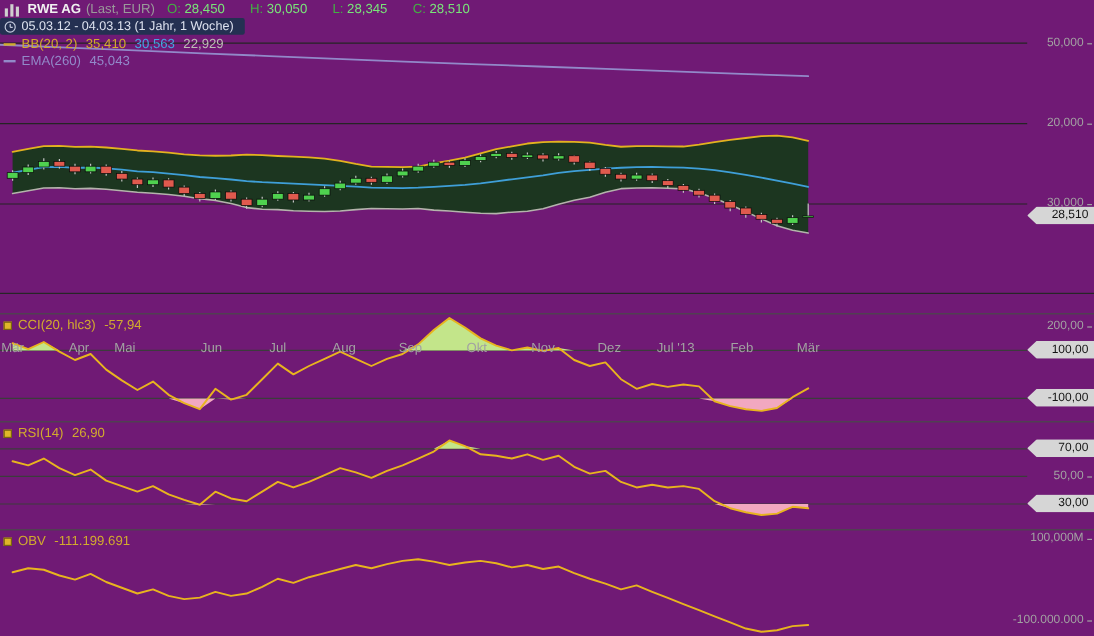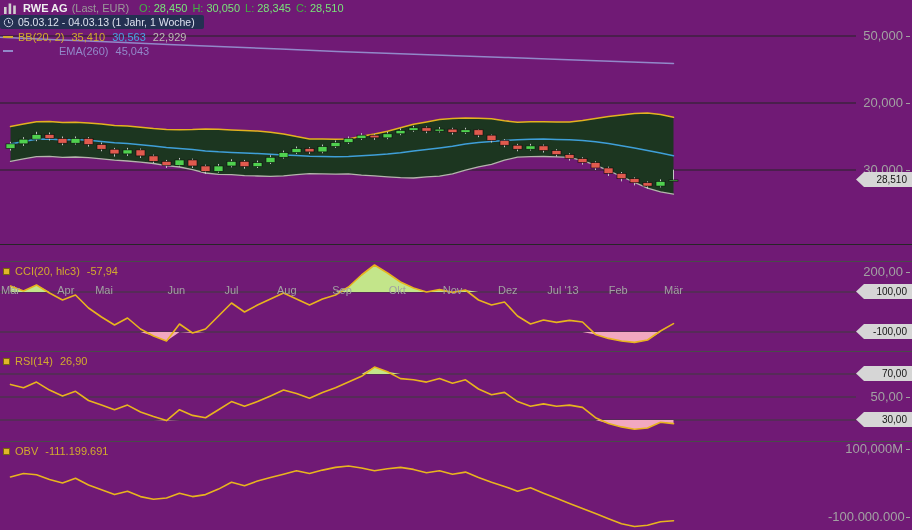--- a/index.html
+++ b/index.html
@@ -6,31 +6,31 @@
   html,body { background:#000; }
   #stage { position:relative; width:912px; height:530px; background:#701a75; overflow:hidden;
            font-family:"Liberation Sans", sans-serif; }
   .layer { position:absolute; left:0; top:0; }
   .sep  { position:absolute; left:0; width:912px; height:1px; background:#4a4a4a; z-index:4; }
   .sepf { position:absolute; left:0; width:912px; height:1px; background:#262626; z-index:1; }
   .row { position:absolute; display:flex; align-items:center; white-space:nowrap; z-index:6; font-size:11px; }
   .sym  { color:#f0f0f0; font-weight:bold; margin-right:4px; }
   .ser  { color:#9a9a9a; margin-right:10px; }
   .glab { color:#43b143; margin-right:3px; }
-  .gval { color:#79e479; margin-right:5px; }
+  .gval { color:#79e479; margin-right:21px; }
   #range-bar { position:absolute; left:0; top:15px; display:flex; align-items:center; gap:4px;
                background:#243052; border-radius:2px; padding:1px 9px 1px 3px; font-size:10.5px;
                color:#dde2ef; z-index:6; }
   .dash { display:inline-block; width:10px; height:2px; margin-right:5px; }
   .gold { color:#d2ab2e; }
   .bbm  { color:#46a4e0; }
   .bbl  { color:#bcbcb4; }
-  .emac { color:#9289c9;margin-left:41px; }
+  .emac { color:#9289c9; }
   .sq   { display:inline-block; width:7px; height:7px; background:#e0b62a; border:1px solid #7a650f; margin-right:5px; }
-  .ylab { position:absolute; right:0; width:84px; text-align:right; padding-right:9px; font-size:13px;
+  .ylab { position:absolute; right:0; width:84px; text-align:right; padding-right:9px; font-size:10px;
           color:#a2a2a2; z-index:6; height:12px; line-height:12px; }
   .ylab::after { content:""; position:absolute; right:2px; top:6px; width:4px; height:1px; background:#a2a2a2; }
   .tag { position:absolute; left:856px; width:56px; height:15px; background:#d6d6d6; color:#141414;
          font-size:10px; line-height:15px; text-align:right; padding-right:5px;
          clip-path:polygon(8px 0,100% 0,100% 100%,8px 100%,0 50%); z-index:7; }
   .mon { position:absolute; top:0; transform:translateX(-50%); font-size:11px; color:#a2a2a2; }
   #months { position:absolute; left:0; top:246px; width:912px; height:14px; z-index:5;margin-top:38px; }
   .ml7 { margin-left:7px; }
 </style>
 </head>

